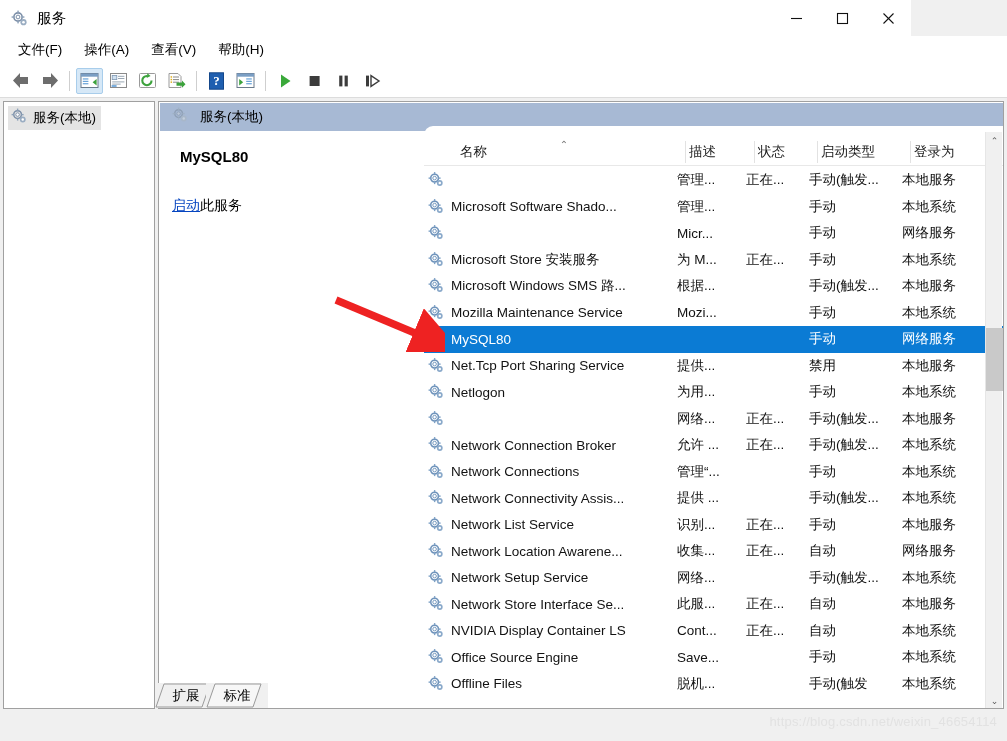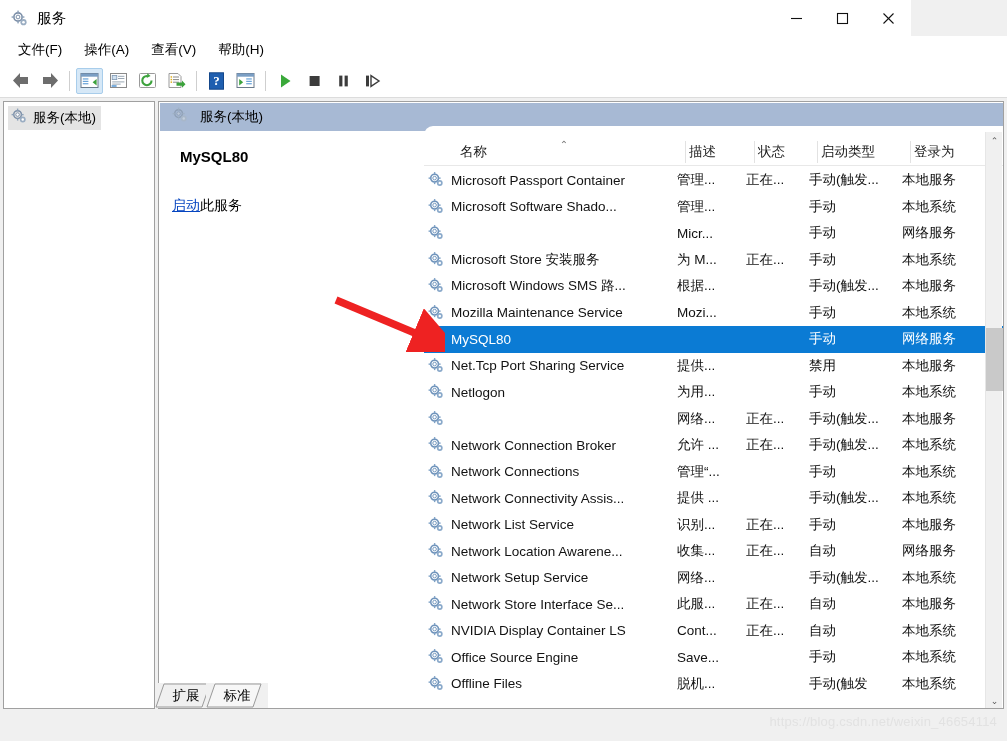--- a/index.html
+++ b/index.html
@@ -512,21 +512,20 @@
   <circle cx="7" cy="7" r="1.9" fill="#ffffff" stroke="#6f93bb" stroke-width="1"></circle>
   <g fill="#7fa2c6">
     <rect x="6.3" y="0.6" width="1.5" height="2.3"></rect>
     <rect x="6.3" y="11.1" width="1.5" height="2.3"></rect>
     <rect x="0.6" y="6.3" width="2.3" height="1.5"></rect>
     <rect x="11.1" y="6.3" width="2.3" height="1.5"></rect>
   </g>
   <circle cx="12.5" cy="12.2" r="3.1" fill="#8aa9ca"></circle>
   <circle cx="12.5" cy="12.2" r="1.3" fill="#ffffff"></circle>
 </svg></span>
-              <span class="cell c-name">Microsoft Passport Container</span>
               <span class="cell c-desc">管理...</span>
               <span class="cell c-state">正在...</span>
               <span class="cell c-start">手动(触发...</span>
               <span class="cell c-logon">本地服务</span>
             </div>
             <div class="row">
               <span class="svcicon"><svg width="16" height="16" viewBox="0 0 17 17">
   <circle cx="7" cy="7" r="4.1" fill="none" stroke="#6f93bb" stroke-width="1.7"></circle>
   <circle cx="7" cy="7" r="1.9" fill="#ffffff" stroke="#6f93bb" stroke-width="1"></circle>
   <g fill="#7fa2c6">

